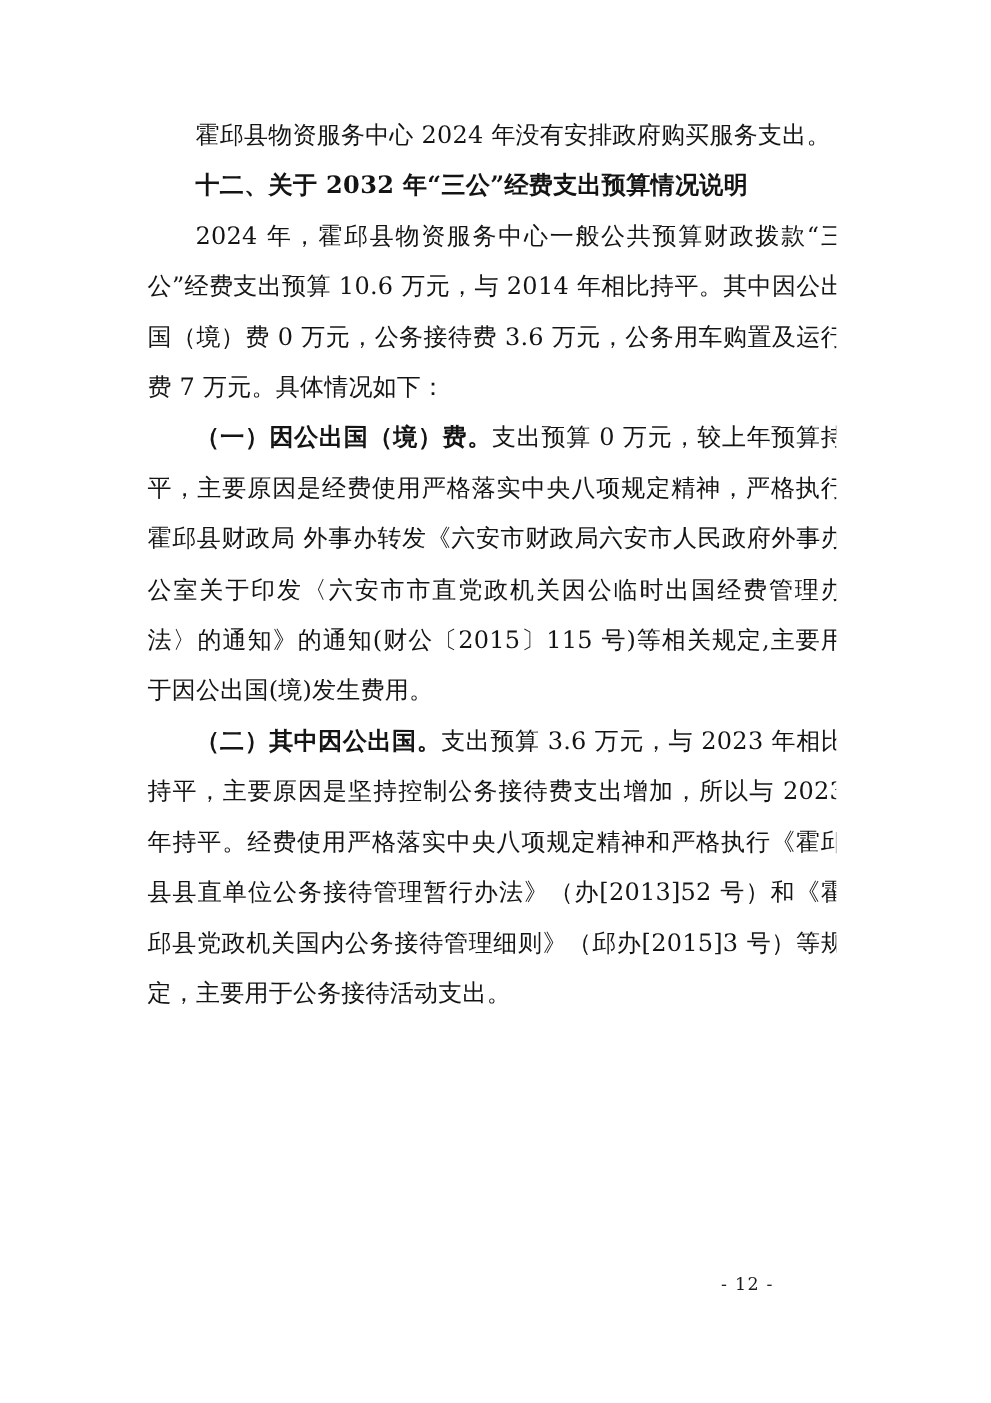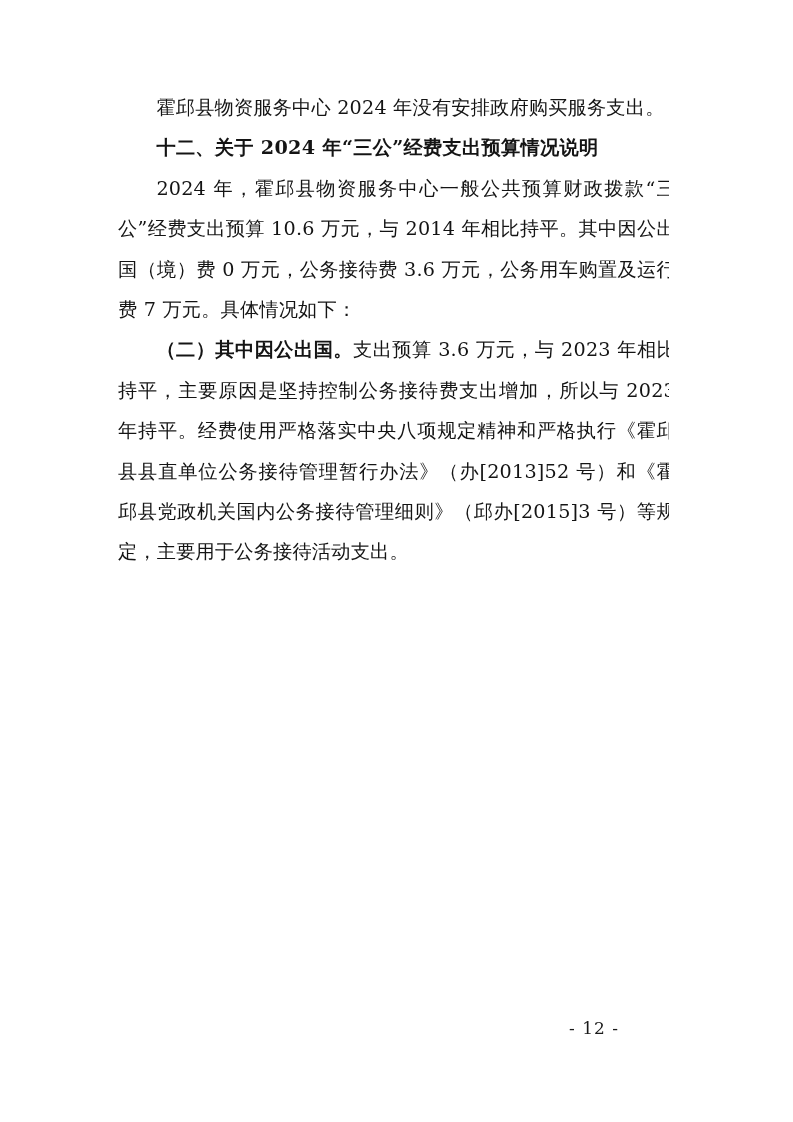--- a/index.html
+++ b/index.html
@@ -41,39 +41,42 @@
     text-indent: 38.4px;
     letter-spacing: 0.3px;
   }
   .lead {
     font-weight: bold;
   }
   .page-number {
     position: absolute;
     right: 50px;
     bottom: 84px;
-    font-size: 17px;
+    font-size: 14px;
     line-height: 20px;
     font-family: "DejaVu Serif", "Liberation Serif", serif;
     color: #1a1a1a;
     letter-spacing: 1px;
   }
 </style>
 </head>
 <body>
 
 <div class="page">
   <div class="content">
 
     <p class="para indent">霍邱县物资服务中心 2024 年没有安排政府购买服务支出。</p>
 
-    <h2 class="heading">十二、关于 2024 年“三公”经费支出预算情况说明</h2>
+    <h2 class="heading">十二、关于 2032 年“三公”经费支出预算情况说明</h2>
 
     <p class="para indent">2024 年，霍邱县物资服务中心一般公共预算财政拨款“三公”经费支出预算 10.6 万元，与 2014 年相比持平。其中因公出国（境）费 0 万元，公务接待费 3.6 万元，公务用车购置及运行费 7 万元。具体情况如下：</p>
 
+    <p class="para indent">
+      <span class="lead">（一）因公出国（境）费。</span><span>支出预算 0 万元，较上年预算持平，主要原因是经费使用严格落实中央八项规定精神，严格执行霍邱县财政局 外事办转发《六安市财政局六安市人民政府外事办公室关于印发〈六安市市直党政机关因公临时出国经费管理办法〉的通知》的通知(财公〔2015〕115 号)等相关规定,主要用于因公出国(境)发生费用。</span>
+    </p>
 
     <p class="para indent">
       <span class="lead">（二）其中因公出国。</span><span>支出预算 3.6 万元，与 2023 年相比持平，主要原因是坚持控制公务接待费支出增加，所以与 2023 年持平。经费使用严格落实中央八项规定精神和严格执行《霍邱县县直单位公务接待管理暂行办法》（办[2013]52 号）和《霍邱县党政机关国内公务接待管理细则》（邱办[2015]3 号）等规定，主要用于公务接待活动支出。</span>
     </p>
 
 
   </div>
 
   <div class="page-number">- 12 -</div>
 </div>

